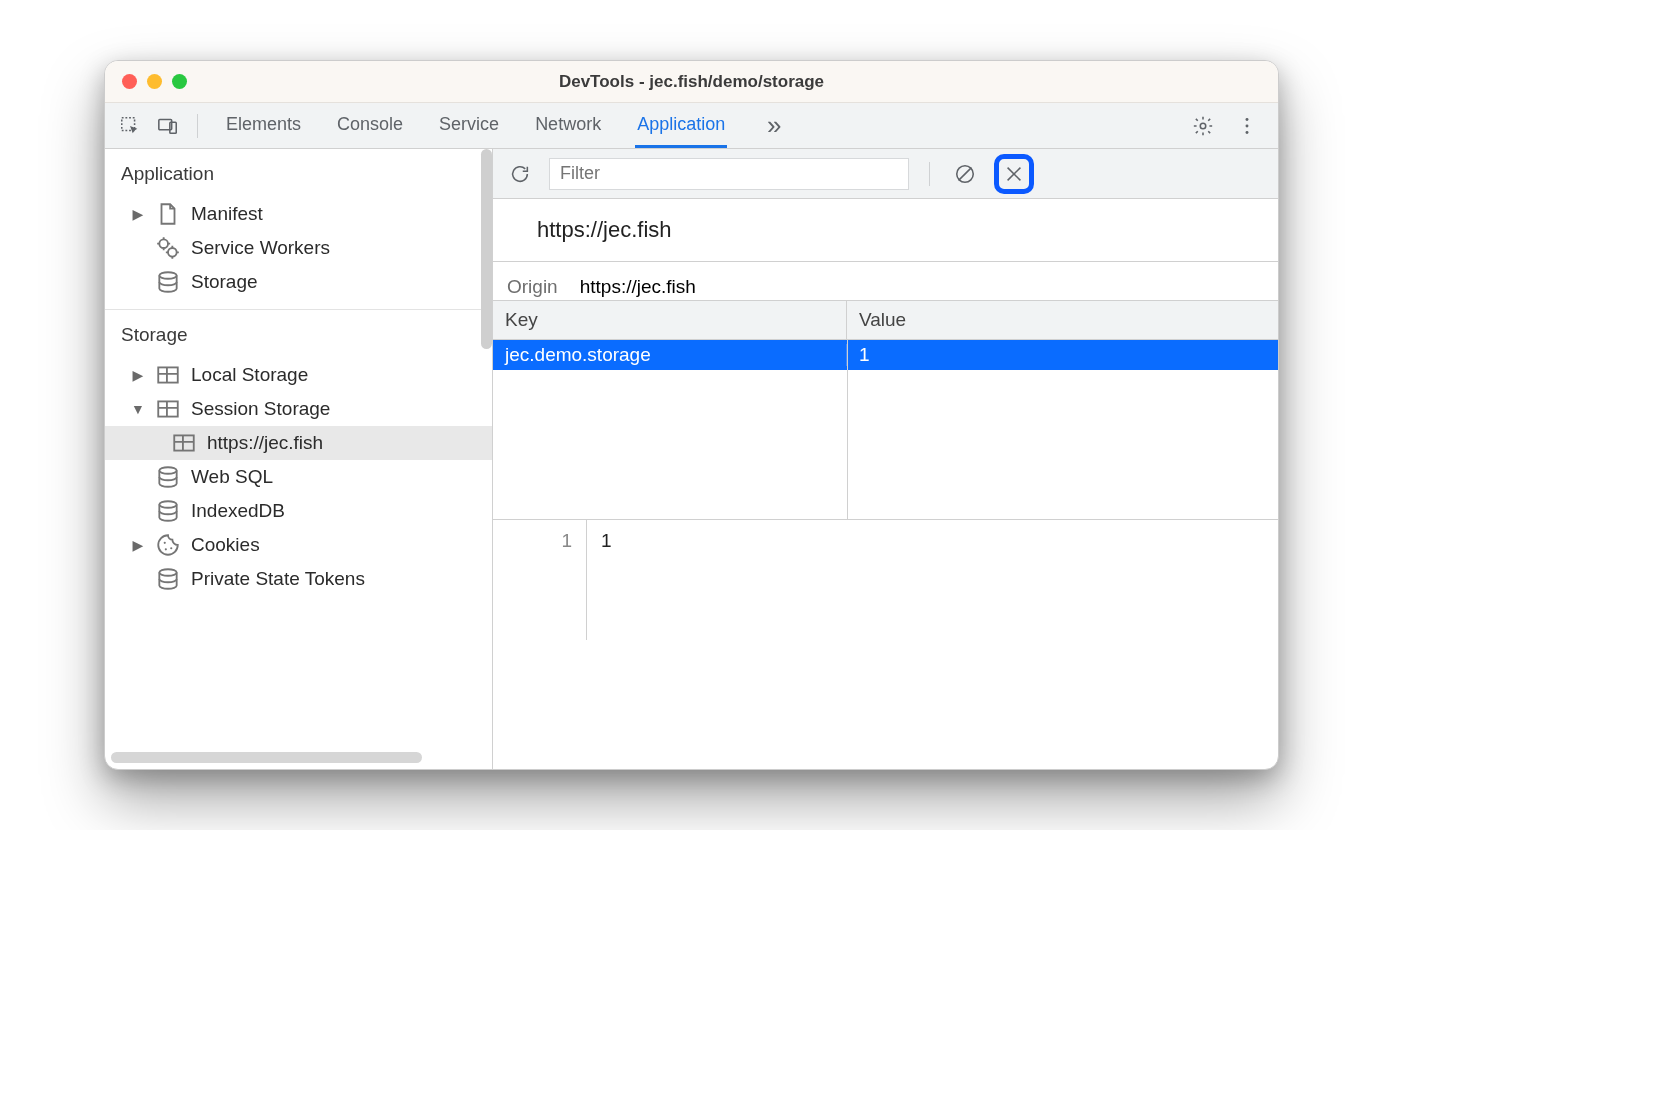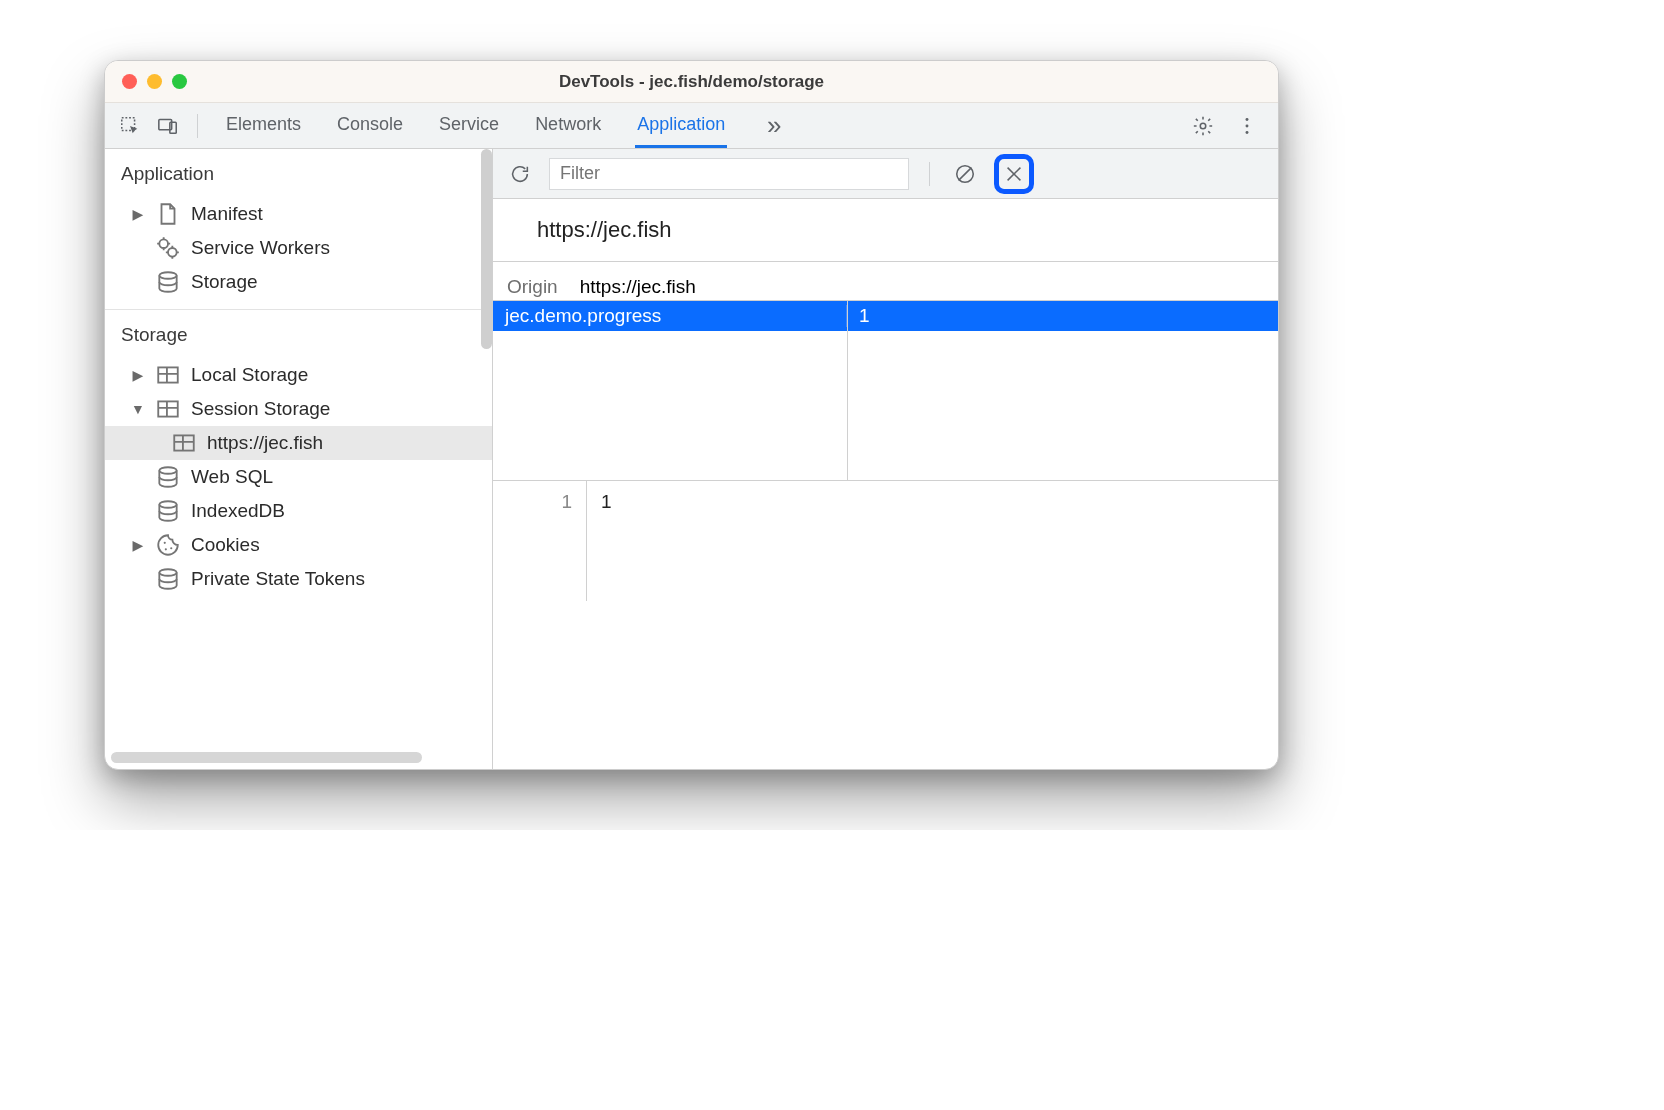--- a/index.html
+++ b/index.html
@@ -356,24 +356,28 @@
           </div>
         </div>
       </div>
 
       <div class="origin-title">https://jec.fish</div>
       <div class="origin-row">
         <span class="origin-label">Origin</span>
         <span>https://jec.fish</span>
       </div>
 
+      <div class="grid-header">
+        <div class="gh-col gh-key">Key</div>
+        <div class="gh-col gh-val">Value</div>
+      </div>
       <div class="grid-body">
         <div class="grid-col-sep"></div>
         <div class="grid-row selected">
-          <div class="gc-key">jec.demo.progress</div>
+          <div class="gc-key">jec.demo.storage</div>
           <div class="gc-val">1</div>
         </div>
       </div>
 
       <div class="preview">
         <div class="ln">1</div>
         <div class="pv">1</div>
       </div>
     </div>
 

